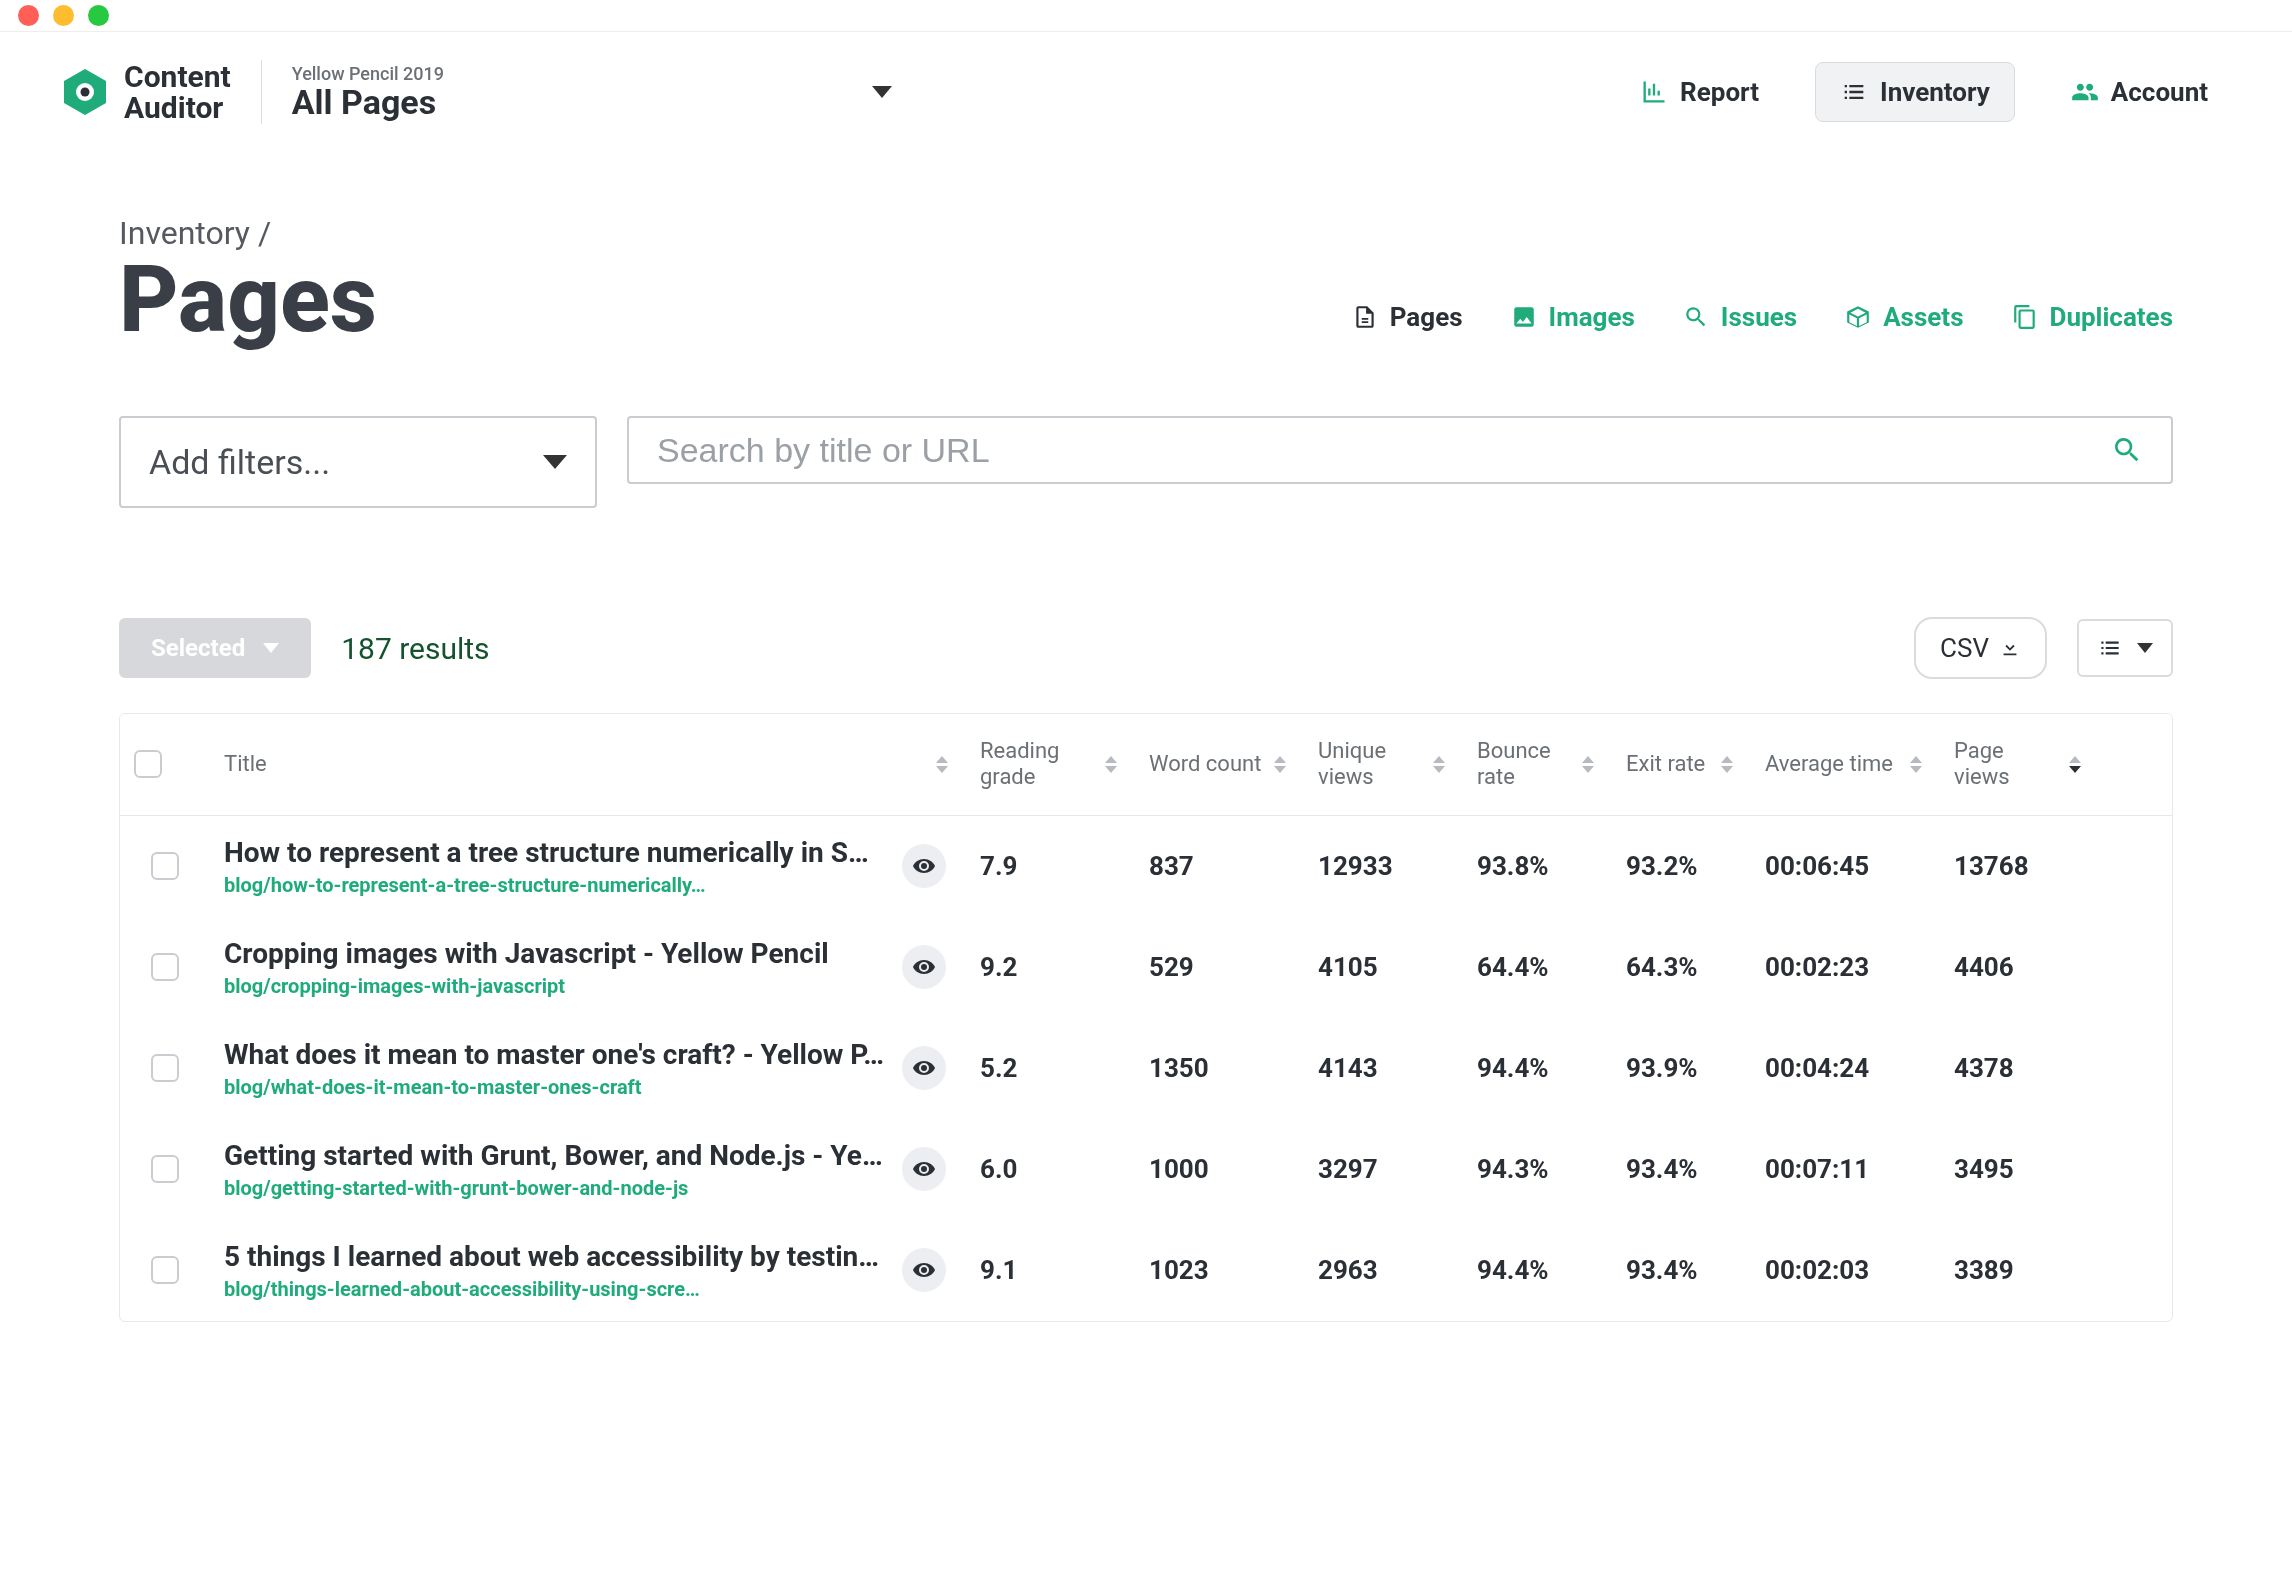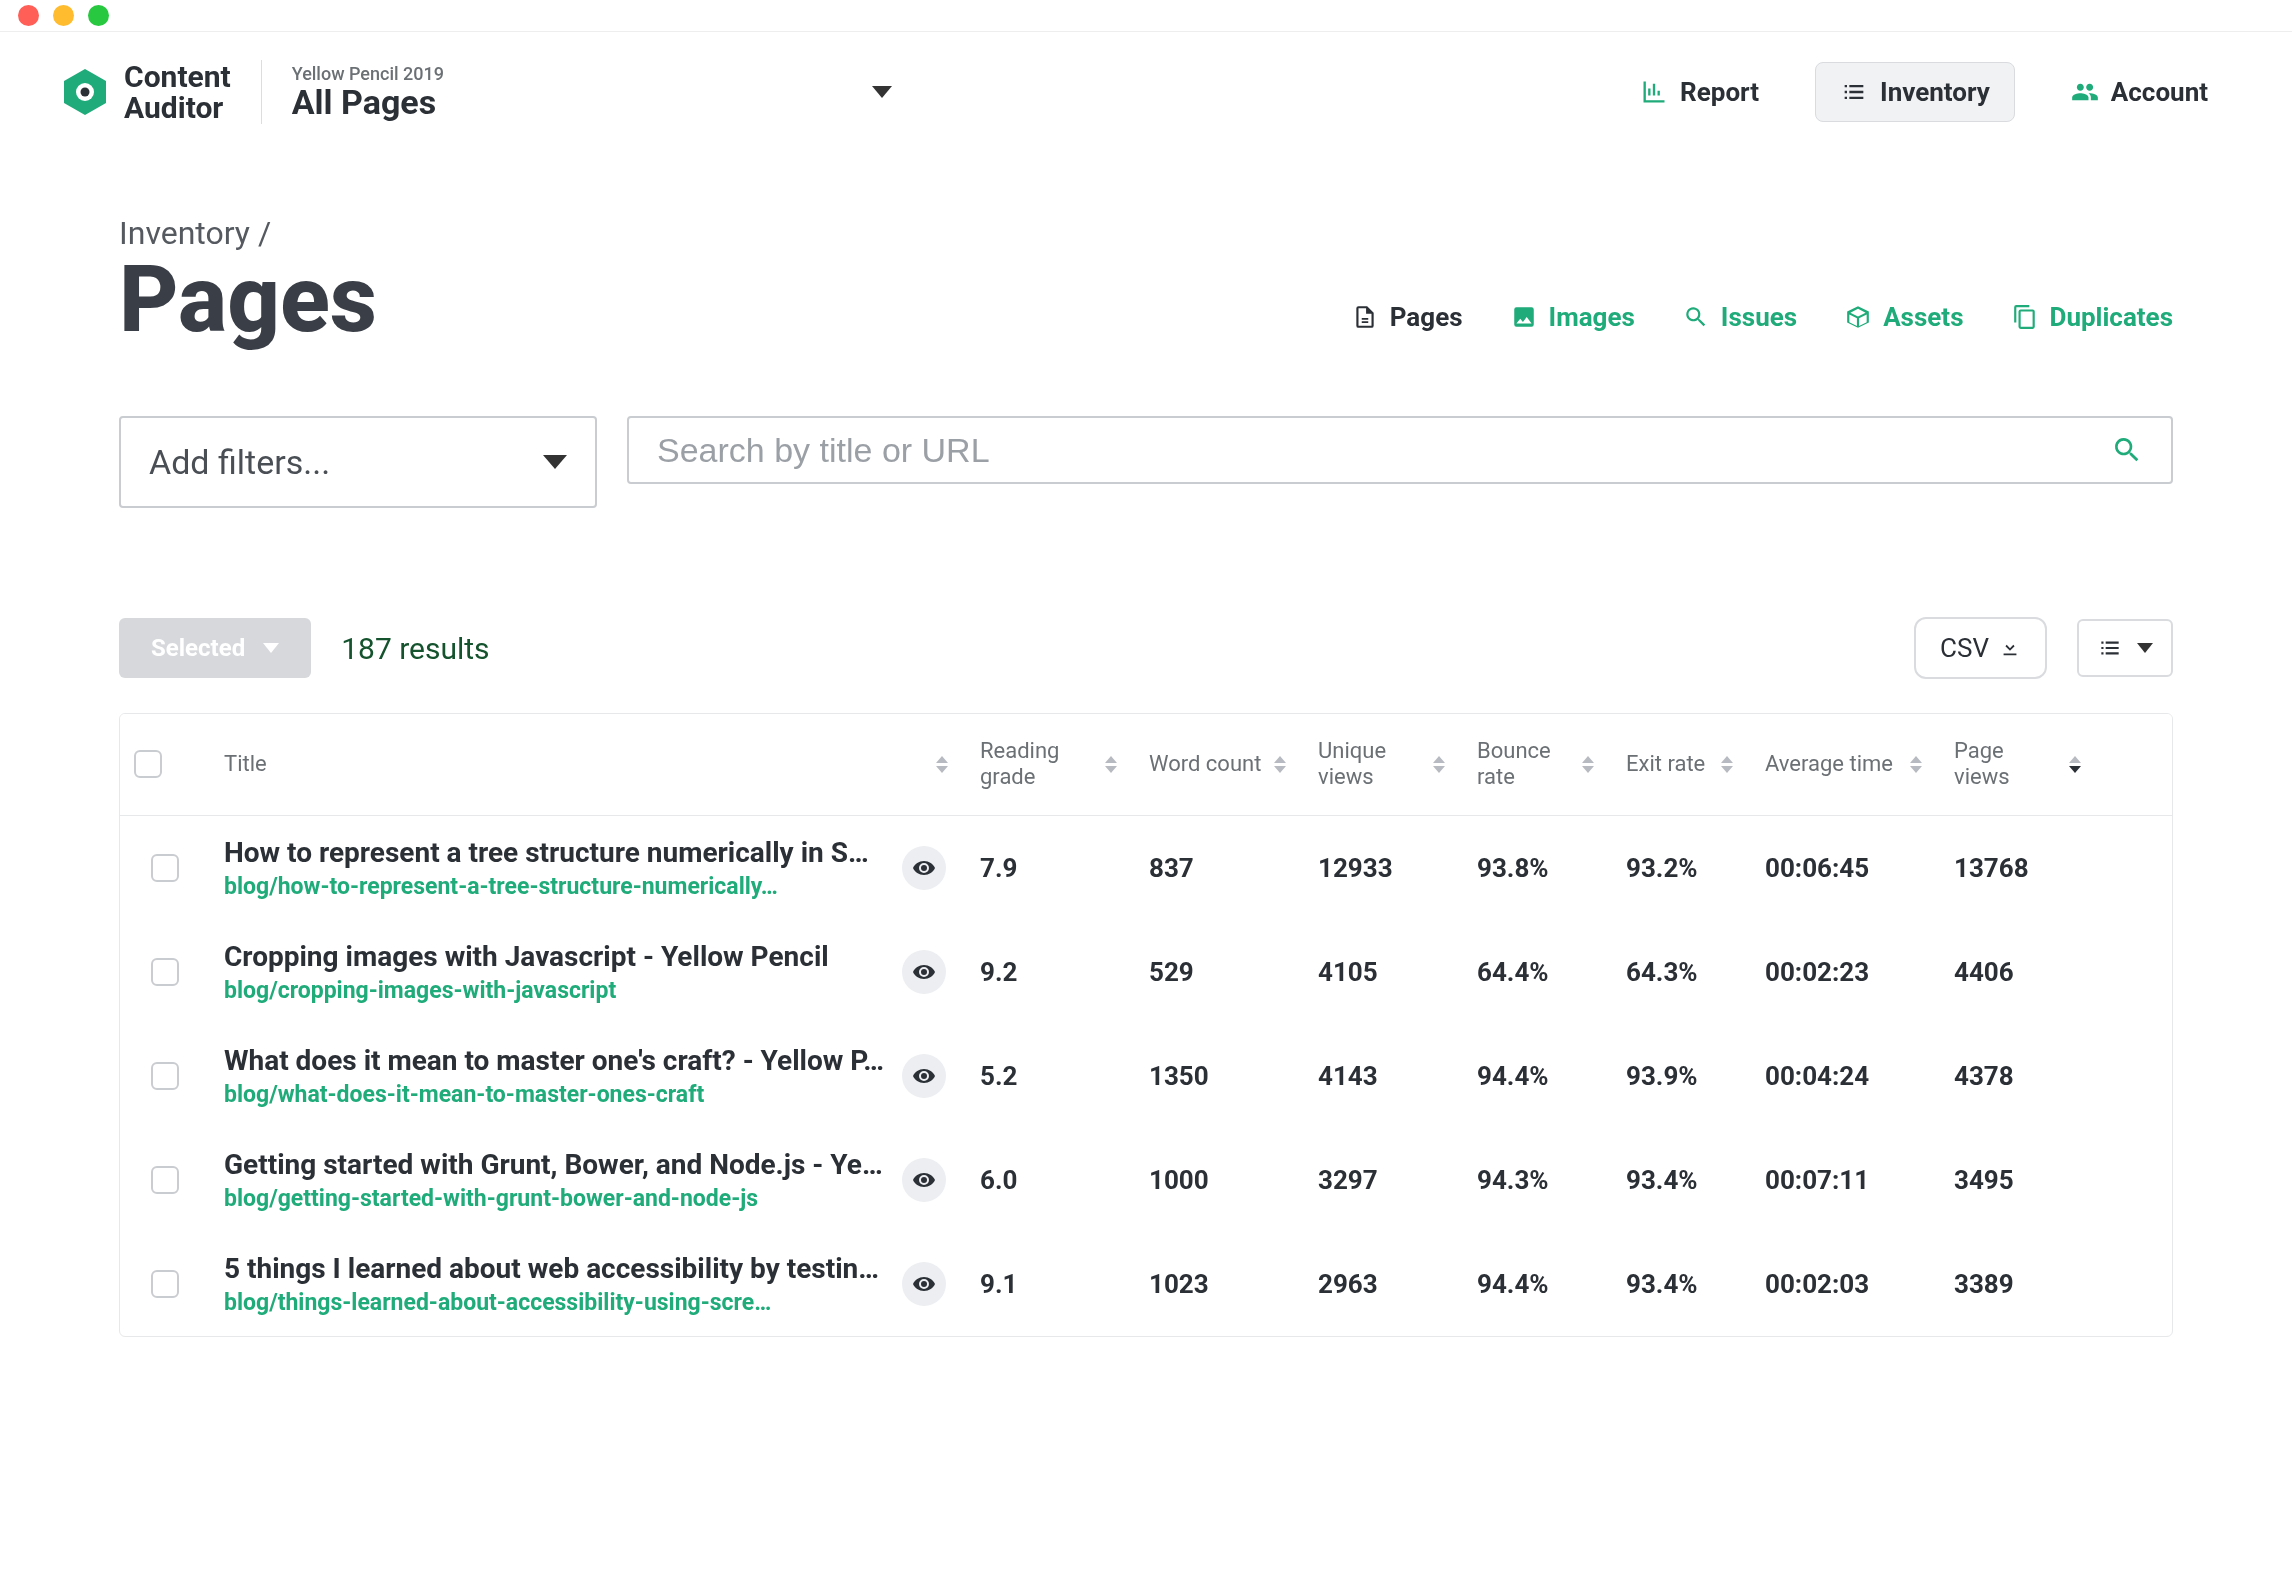--- a/index.html
+++ b/index.html
@@ -102,21 +102,21 @@
     background:#d6d8db; color:#fff; font-size:24px; font-weight:700;
     padding: 16px 32px; border-radius:6px; display:flex; align-items:center; gap:18px;
     cursor:default;
   }
   .selected-btn .mini-tri {
     width:0; height:0; border-left:8px solid transparent; border-right:8px solid transparent; border-top:10px solid #fff;
   }
   .results-count { font-size:30px; color:#14532d; }
   .bar-spacer { flex:1; }
   .csv-btn {
-    border:2px solid #d9dbde; border-radius:12px; padding:14px 24px;
+    border:2px solid #d9dbde; border-radius:18px; padding:14px 24px;
     font-size:26px; color:#2b2f36; display:flex; align-items:center; gap:10px; cursor:pointer;
   }
   .view-btn {
     border:2px solid #d9dbde; border-radius:6px; padding:14px 18px;
     display:flex; align-items:center; gap:14px; cursor:pointer; color:#2b2f36;
   }
   .view-btn .mini-tri2 {
     width:0; height:0; border-left:8px solid transparent; border-right:8px solid transparent; border-top:10px solid #333;
   }
 
@@ -152,21 +152,21 @@
     padding: 20px 0;
     align-items:center;
   }
   .cell { padding: 0 14px; font-size:26px; font-weight:700; color:#2b2f36; }
   .chk-cell { display:flex; align-items:center; justify-content:center; }
   .chk {
     width:28px; height:28px; border:2px solid #c9ccd0; border-radius:6px; background:#fff; cursor:pointer;
   }
   .title-cell { overflow:hidden; }
   .title-line { font-size:28px; font-weight:700; color:#2b2f36; white-space:nowrap; overflow:hidden; text-overflow:ellipsis; }
-  .url-line { font-size:23px; font-weight:700; color:#1fab7a; white-space:nowrap; overflow:hidden; text-overflow:ellipsis; margin-top:4px; cursor:pointer;}
+  .url-line { font-size:20px; font-weight:700; color:#1fab7a; white-space:nowrap; overflow:hidden; text-overflow:ellipsis; margin-top:4px; cursor:pointer;}
   .eye-badge {
     width:44px; height:44px; border-radius:50%; background:#eceef1;
     display:flex; align-items:center; justify-content:center; color:#2b2f36; cursor:pointer;
     margin-left:auto; margin-right:6px;
   }
   .title-grid { display:grid; grid-template-columns: 1fr 56px; align-items:center; gap:8px;}
 </style>
 </head>
 <body>
 

